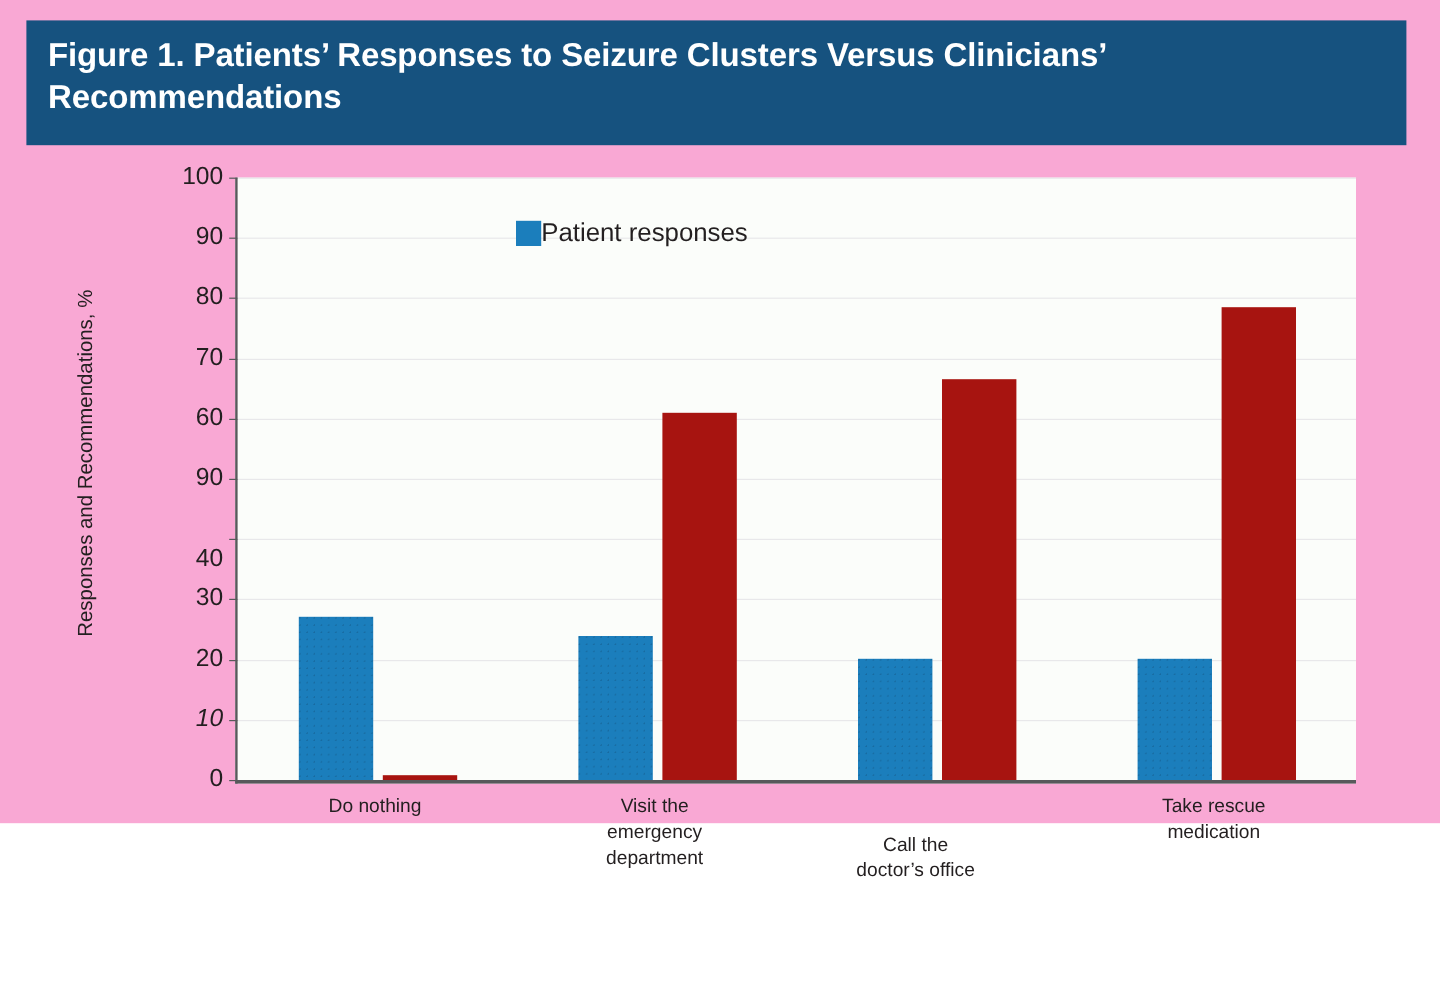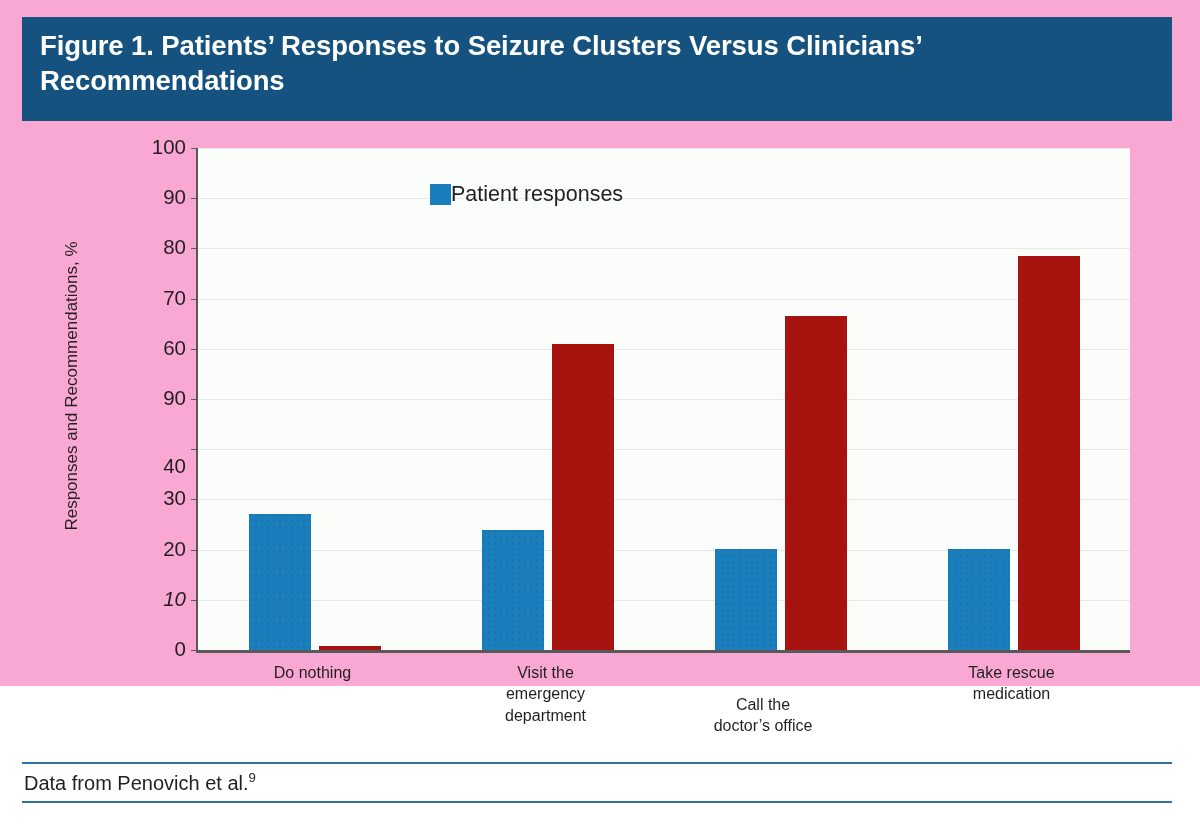--- a/index.html
+++ b/index.html
@@ -252,19 +252,14 @@
         <div class="xcat-label" style="left: 425.5px; width: 240px; top: 541px;">Visit the
 emergency
 department</div>
         <div class="xcat-label" style="left: 643px; width: 240px; top: 541px; margin-top: 32px;">Call the
 doctor’s office</div>
         <div class="xcat-label" style="left: 891.5px; width: 240px; top: 541px;">Take rescue
 medication</div>
       </div>
   </div>
 
-  <div id="footer">
-    <div id="footer-rule-top"></div>
-    <div id="footer-text"><span>Data from Penovich et al.</span><sup>9</sup></div>
-    <div id="footer-rule-bottom"></div>
-  </div>
 
 </div>
 
 </body></html>

